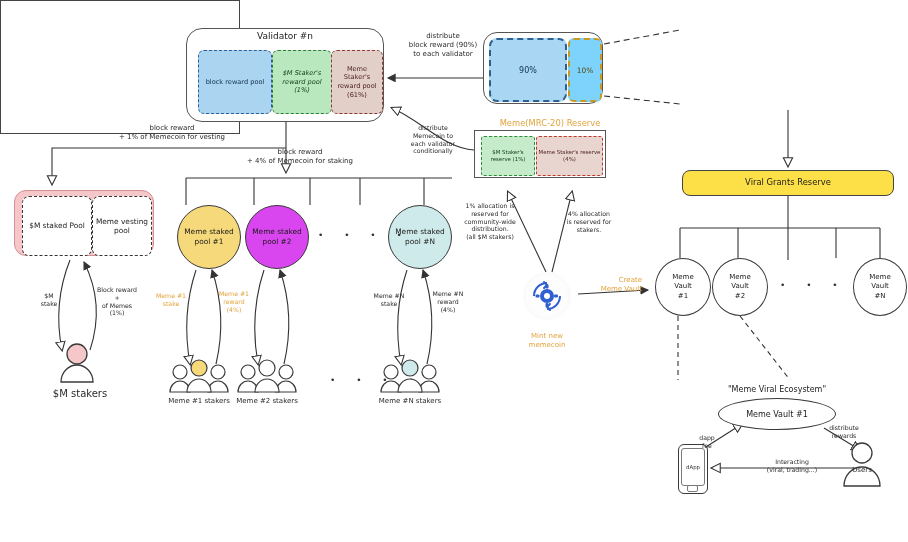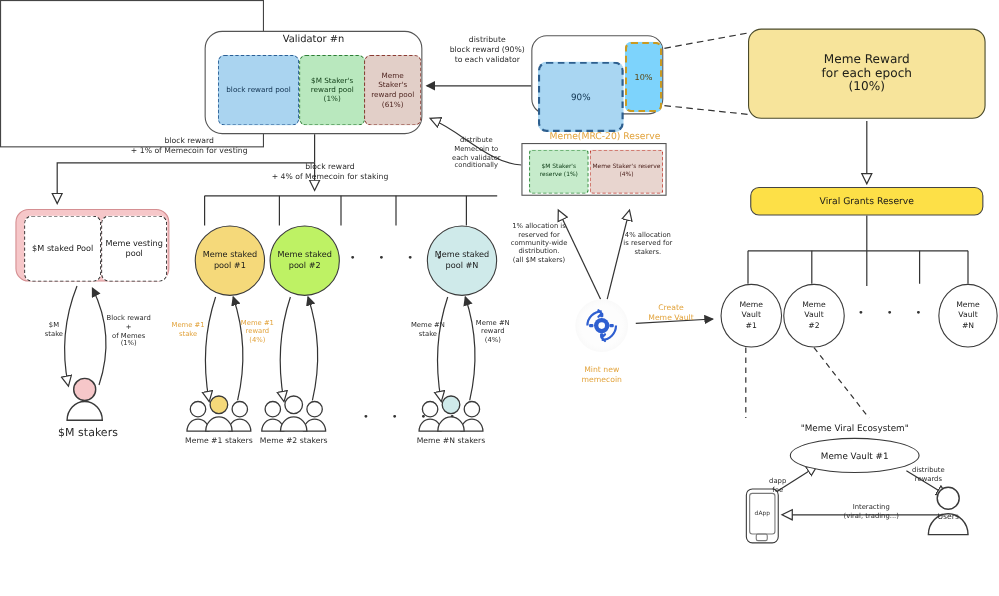--- a/index.html
+++ b/index.html
@@ -17,28 +17,28 @@
 
   
   #validator{left:186px;top:28px;width:198px;height:94px;border:1.4px solid #555;
              border-radius:16px;background:#fff;}
   #validator-title{position:absolute;left:186px;top:31px;width:198px;text-align:center;
                    font-size:9px;color:#222;}
   .vcell{position:absolute;border-width:1.6px;border-style:dashed;border-radius:6px;
          font-size:6.6px;padding:2px;display:flex;align-items:center;justify-content:center;
          text-align:center;line-height:1.3;}
   #v-block{left:198px;top:50px;width:68px;height:58px;background:#aad4f0;border-color:#2b5f96;color:#10314f;}
-  #v-dollar{left:272px;top:50px;width:54px;height:58px;background:#b9e8be;border-color:#2e7d36;color:#14421a;}
+  #v-dollar{left:272px;top:50px;width:54px;height:58px;background:#b9e8be;border-color:#2e7d36;color:#14421a;font-style:italic;}
   #v-meme{left:331px;top:50px;width:46px;height:58px;background:#e2cfc8;border-color:#8b3b33;color:#4a1f1a;}
 
   
   #pom-title{position:absolute;left:462px;top:14px;width:170px;text-align:center;
              font-size:11px;color:#1c1c1c;}
   #pom{left:483px;top:32px;width:120px;height:72px;border:1.3px solid #555;border-radius:14px;background:#fff;}
-  #pom-90{position:absolute;left:489px;top:56px;width:74px;height:60px;background:#a9d6f2;
+  #pom-90{position:absolute;left:489px;top:38px;width:74px;height:60px;background:#a9d6f2;
           border:2px dashed #2d5f8f;border-radius:8px;display:flex;align-items:center;
           justify-content:center;font-size:8px;color:#0f3350;}
   #pom-10{position:absolute;left:568px;top:38px;width:30px;height:60px;background:#7dd3fc;
           border:2px dashed #c99a22;border-radius:6px;display:flex;align-items:center;
           justify-content:center;font-size:7.4px;color:#5a4410;}
 
   
   #meme-reward{left:680px;top:26px;width:216px;height:82px;background:#f7e49b;
                border:1.6px solid #4a4a2a;border-radius:12px;font-size:11px;color:#20201a;}
 
@@ -63,21 +63,21 @@
          font-size:7.4px;display:flex;align-items:center;justify-content:center;
          text-align:center;line-height:1.25;padding:2px;}
   #p-staked{left:22px;top:196px;width:64px;height:54px;}
   #p-vesting{left:92px;top:196px;width:54px;height:54px;}
 
   
   .circle{position:absolute;border:1.3px solid #3a3a3a;border-radius:50%;
           display:flex;align-items:center;justify-content:center;text-align:center;
           font-size:7.4px;line-height:1.3;}
   #msp1{left:177px;top:205px;width:62px;height:62px;background:#f5d97a;}
-  #msp2{left:245px;top:205px;width:62px;height:62px;background:#bef264;}
+  #msp2{left:245px;top:205px;width:62px;height:62px;background:#d946ef;}
   #mspN{left:388px;top:205px;width:62px;height:62px;background:#cfeaea;}
 
   .ell{position:absolute;border:1.3px solid #3a3a3a;border-radius:50%;background:#fff;
        display:flex;align-items:center;justify-content:center;text-align:center;
        font-size:7px;line-height:1.3;}
   #mv1{left:655px;top:258px;width:54px;height:56px;}
   #mv2{left:712px;top:258px;width:54px;height:56px;}
   #mvN{left:853px;top:258px;width:52px;height:56px;}
 
   .dots{position:absolute;font-size:9px;color:#333;letter-spacing:9px;}
@@ -175,27 +175,20 @@
   <div id="validator" class="node"></div>
   <div id="validator-title">Validator #n</div>
   <div id="v-block" class="vcell">block reward pool</div>
   <div id="v-dollar" class="vcell">$M Staker's reward pool (1%)</div>
   <div id="v-meme" class="vcell">Meme Staker's reward pool (61%)</div>
 
   <div id="pom" class="node"></div>
   <div id="pom-90">90%</div>
   <div id="pom-10">10%</div>
 
-  <div id="meme-reward" class="node">
-    <div>
-      <div>Meme Reward</div>
-      <div>for each epoch</div>
-      <div>(10%)</div>
-    </div>
-  </div>
 
   <div id="viral-grants" class="node">Viral Grants Reserve</div>
 
   <div id="mrc-title">Meme(MRC-20) Reserve</div>
   <div id="mrc-box" class="node"></div>
   <div id="r-dollar" class="rcell">$M Staker's reserve (1%)</div>
   <div id="r-meme" class="rcell">Meme Staker's reserve (4%)</div>
 
   <div id="pink-pool" class="node"></div>
   <div id="p-staked" class="pcell">$M staked Pool</div>
@@ -350,21 +343,21 @@
     <div>distribution.</div>
     <div>(all $M stakers)</div>
   </div>
 
   <div class="lbl tiny" style="left:558px;top:210px;width:62px;">
     <div>4% allocation</div>
     <div>is reserved for</div>
     <div>stakers.</div>
   </div>
 
-  <div class="lbl sm orange" style="left:578px;top:276px;width:64px;">
+  <div class="lbl sm orange" style="left:578px;top:276px;width:64px;text-align:right;">
     <div>Create</div>
     <div>Meme Vault</div>
   </div>
 
   <div class="lbl tiny" style="left:34px;top:292px;width:30px;">
     <div>$M</div>
     <div>stake</div>
   </div>
   <div class="lbl tiny" style="left:93px;top:286px;width:48px;">
     <div>Block reward</div>

